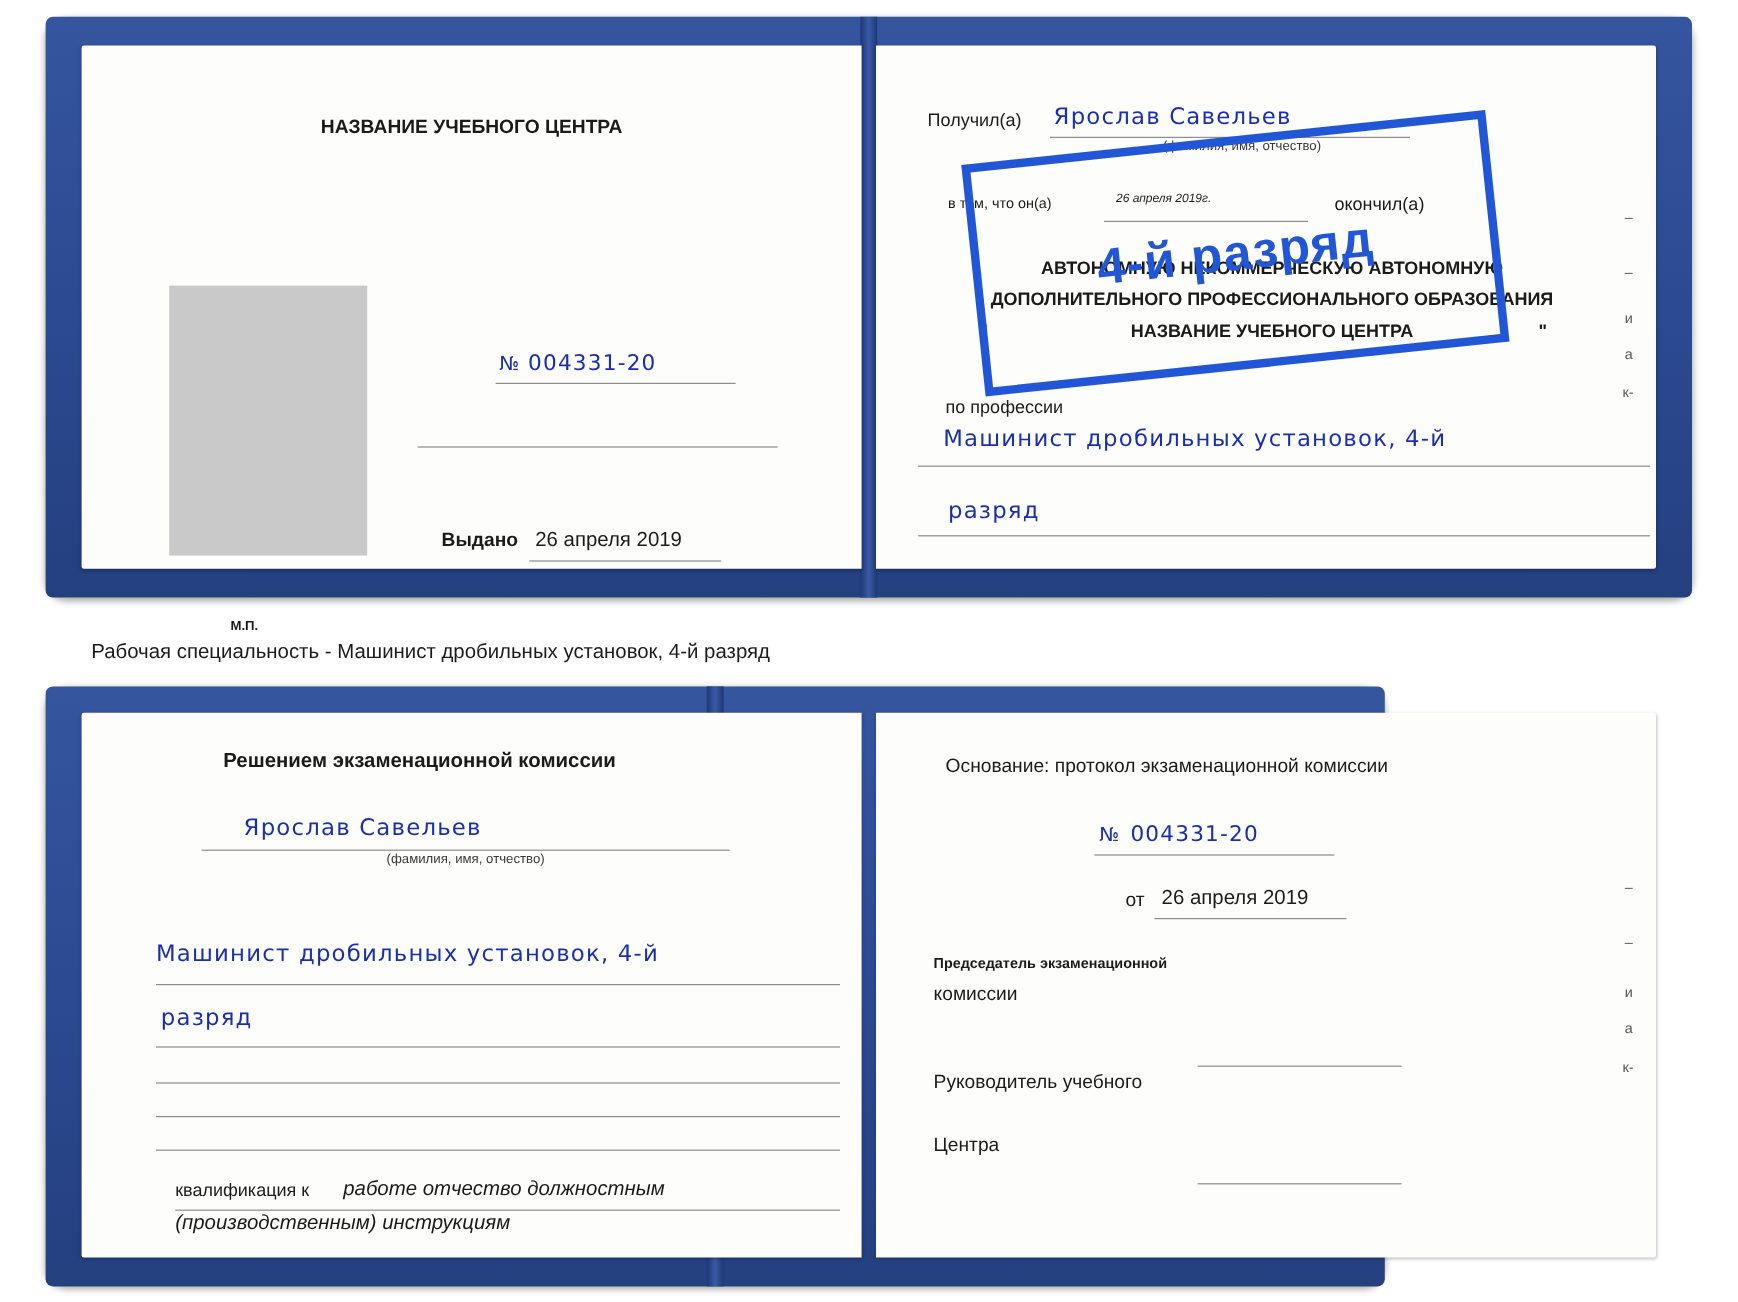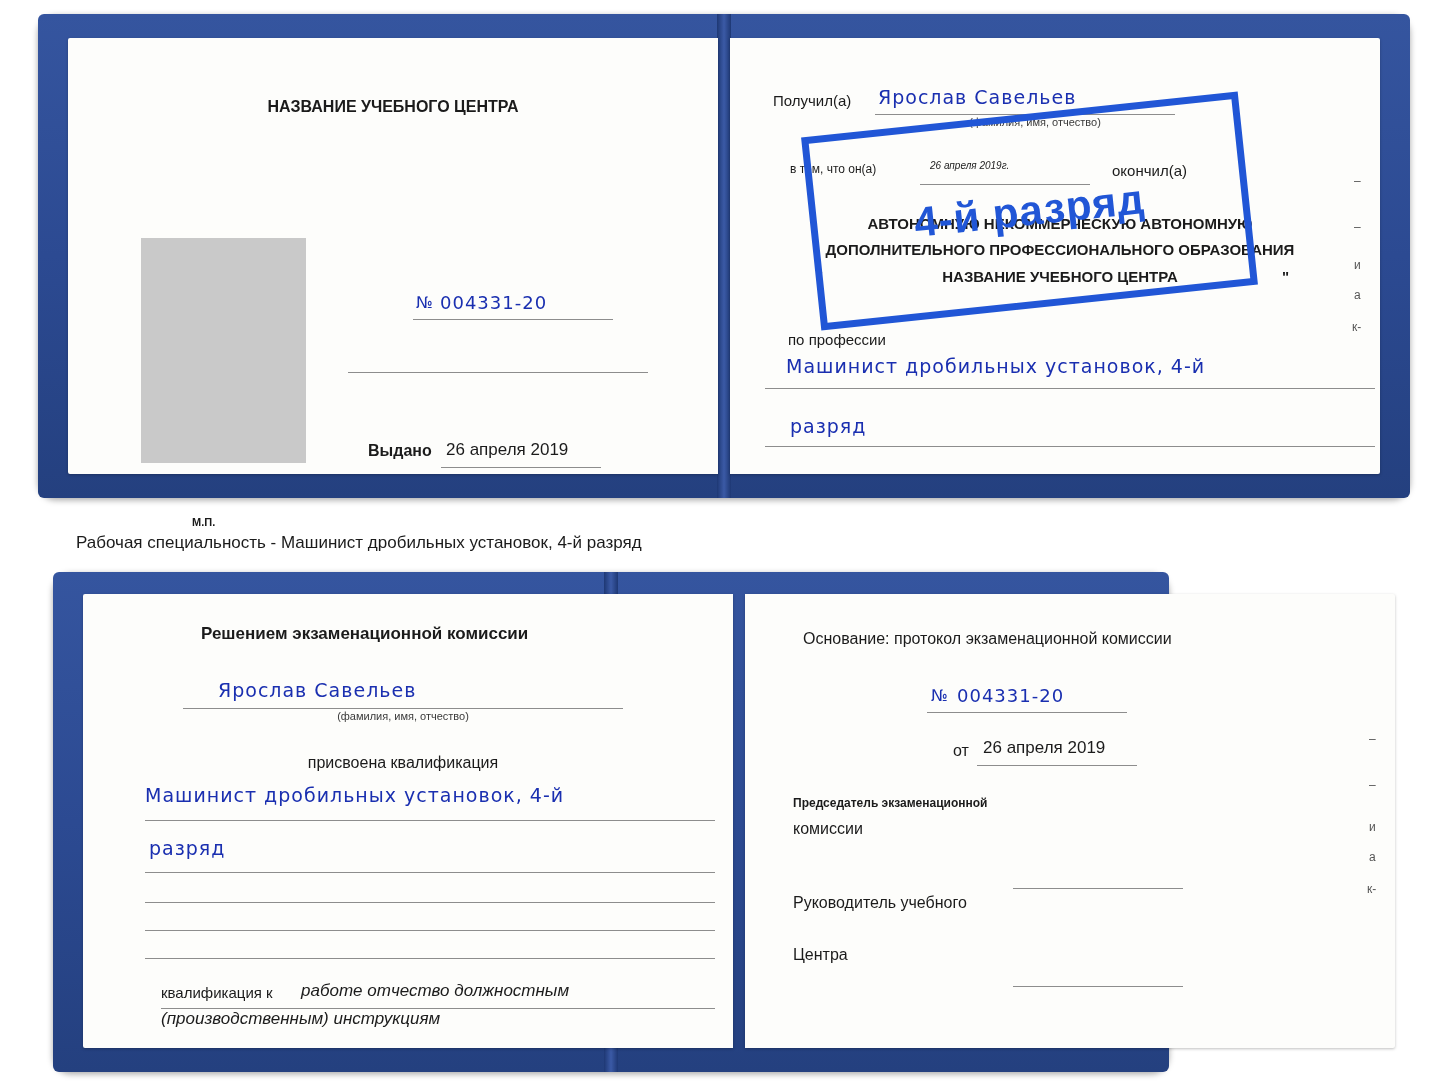--- a/index.html
+++ b/index.html
@@ -159,32 +159,31 @@
   <div class="tick" style="left:1314px; top:306px;">к-</div>
   <div class="tick" style="left:1144px; top:80px;">–</div>
 
   <div class="watermark" style="left:772px; top:100px; width:425px; height:180px;">
     <span>4-й разряд</span>
   </div>
 </div>
 
 <div class="caption" style="left:76px; top:533px;">Рабочая специальность - Машинист дробильных установок, 4-й разряд</div>
 
-<div class="book" style="left:53px; top:572px; width:1116px; height:500px;">
+<div class="book" style="left:38px; top:572px; width:1116px; height:500px;">
   <div class="cover-inner"></div>
   <div class="spine"></div>
 
   <div class="page left" style="left:30px; top:22px; width:650px; height:454px;">
     <div class="txt bold" style="left:118px; top:30px; font-size:17px;">Решением экзаменационной комиссии</div>
 
     <div class="txt ink-script" style="left:135px; top:85px; font-size:19px;">Ярослав Савельев</div>
     <div class="line" style="left:100px; top:114px; width:440px;"></div>
     <div class="txt small center" style="left:180px; top:116px; width:280px; font-size:11px;">(фамилия, имя, отчество)</div>
 
-    <div class="txt center" style="left:60px; top:160px; width:520px; font-size:16px;">присвоена квалификация</div>
 
     <div class="txt ink-script" style="left:62px; top:190px; font-size:19px;">Машинист дробильных установок, 4-й</div>
     <div class="line" style="left:62px; top:226px; width:570px;"></div>
 
     <div class="txt ink-script" style="left:66px; top:243px; font-size:19px;">разряд</div>
     <div class="line" style="left:62px; top:278px; width:570px;"></div>
 
     <div class="line" style="left:62px; top:308px; width:570px;"></div>
     <div class="line" style="left:62px; top:336px; width:570px;"></div>
     <div class="line" style="left:62px; top:364px; width:570px;"></div>

